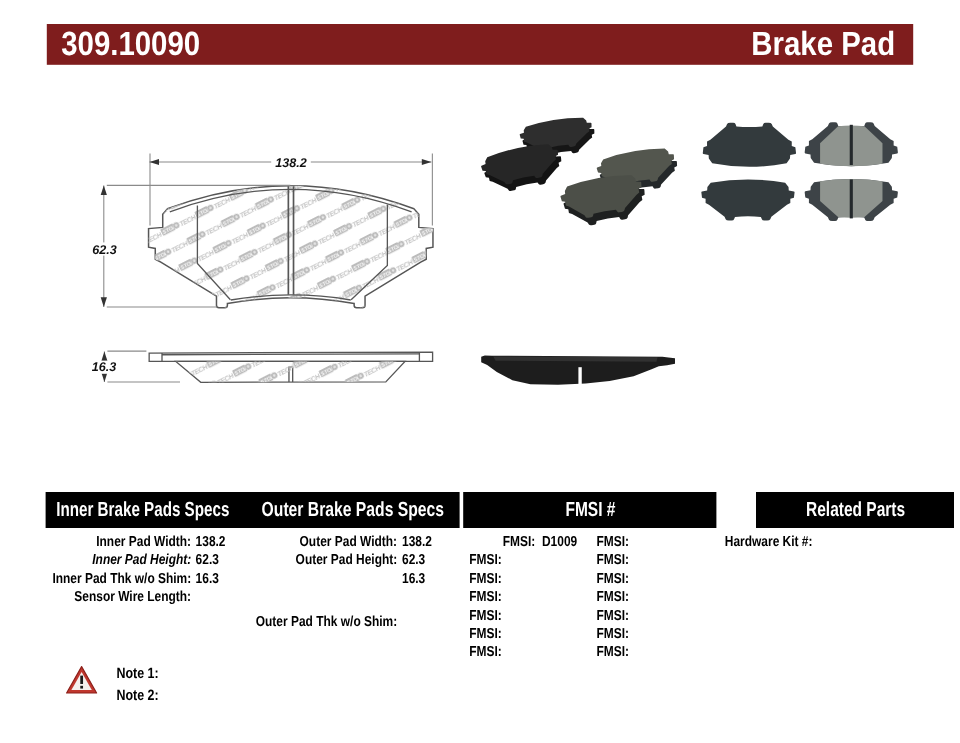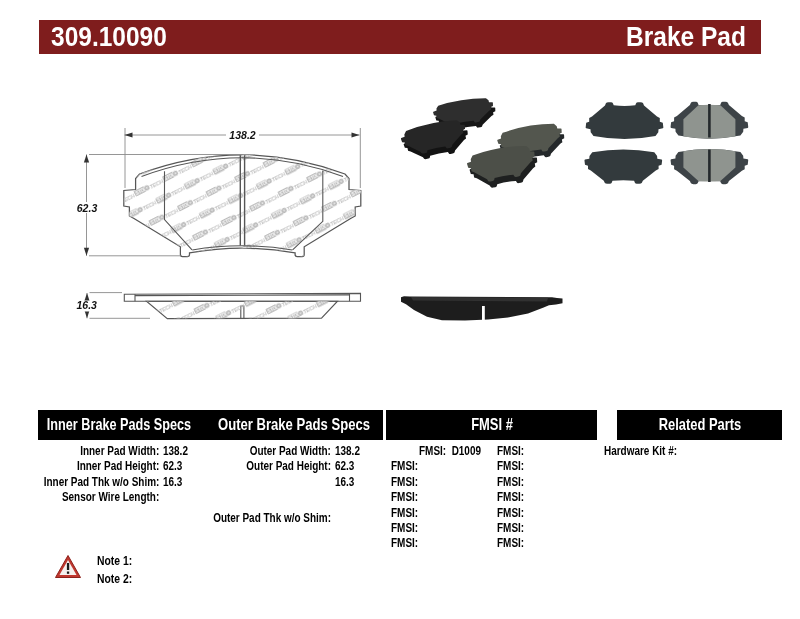--- a/index.html
+++ b/index.html
@@ -159,27 +159,27 @@
 
 <div id="hdr" class="abs"><span class="sxh" style="margin-left:12px;">309.10090</span><span class="sxhr" style="float:right;margin-right:15px;">Brake Pad</span></div>
 
 <div class="abs th" style="left:38px;width:345px;">
     <span class="thc" style="left:81px;transform:translateX(-50%) scaleX(0.745);">Inner Brake Pads Specs</span>
     <span class="thc" style="left:256px;transform:translateX(-50%) scaleX(0.77);">Outer Brake Pads Specs</span>
   </div>
 <div class="abs th" style="left:386px;width:211px;">
     <span class="thc" style="left:105.5px;">FMSI #</span>
   </div>
-<div class="abs th" style="left:617px;width:165px;">
+<div class="abs th" style="left:630px;width:165px;">
     <span class="thc" style="left:82.5px;">Related Parts</span>
   </div>
 
 <div class="abs row lab" style="left:0;width:159px;top:444px;"><span class="sxr">Inner Pad Width:</span></div>
 <div class="abs row" style="left:163px;top:444px;"><span class="sx">138.2</span></div>
-<div class="abs row lab" style="left:0;width:159px;top:459.4px;"><span class="sxr">Inner Pad Height:</span></div>
+<div class="abs row lab" style="left:0;width:159px;top:459.4px;font-style:italic;"><span class="sxr">Inner Pad Height:</span></div>
 <div class="abs row" style="left:163px;top:459.4px;"><span class="sx">62.3</span></div>
 <div class="abs row lab" style="left:0;width:159px;top:474.8px;"><span class="sxr">Inner Pad Thk w/o Shim:</span></div>
 <div class="abs row" style="left:163px;top:474.8px;"><span class="sx">16.3</span></div>
 <div class="abs row lab" style="left:0;width:159px;top:490.2px;text-align:right;"><span class="sxr">Sensor Wire Length:</span></div>
 
 <div class="abs row lab" style="left:0;width:331px;top:444px;"><span class="sxr">Outer Pad Width:</span></div>
 <div class="abs row" style="left:335px;top:444px;"><span class="sx">138.2</span></div>
 <div class="abs row lab" style="left:0;width:331px;top:459.4px;"><span class="sxr">Outer Pad Height:</span></div>
 <div class="abs row" style="left:335px;top:459.4px;"><span class="sx">62.3</span></div>
 <div class="abs row lab" style="left:0;width:331px;top:474.8px;margin-top:36px;"><span class="sxr">Outer Pad Thk w/o Shim:</span></div>

